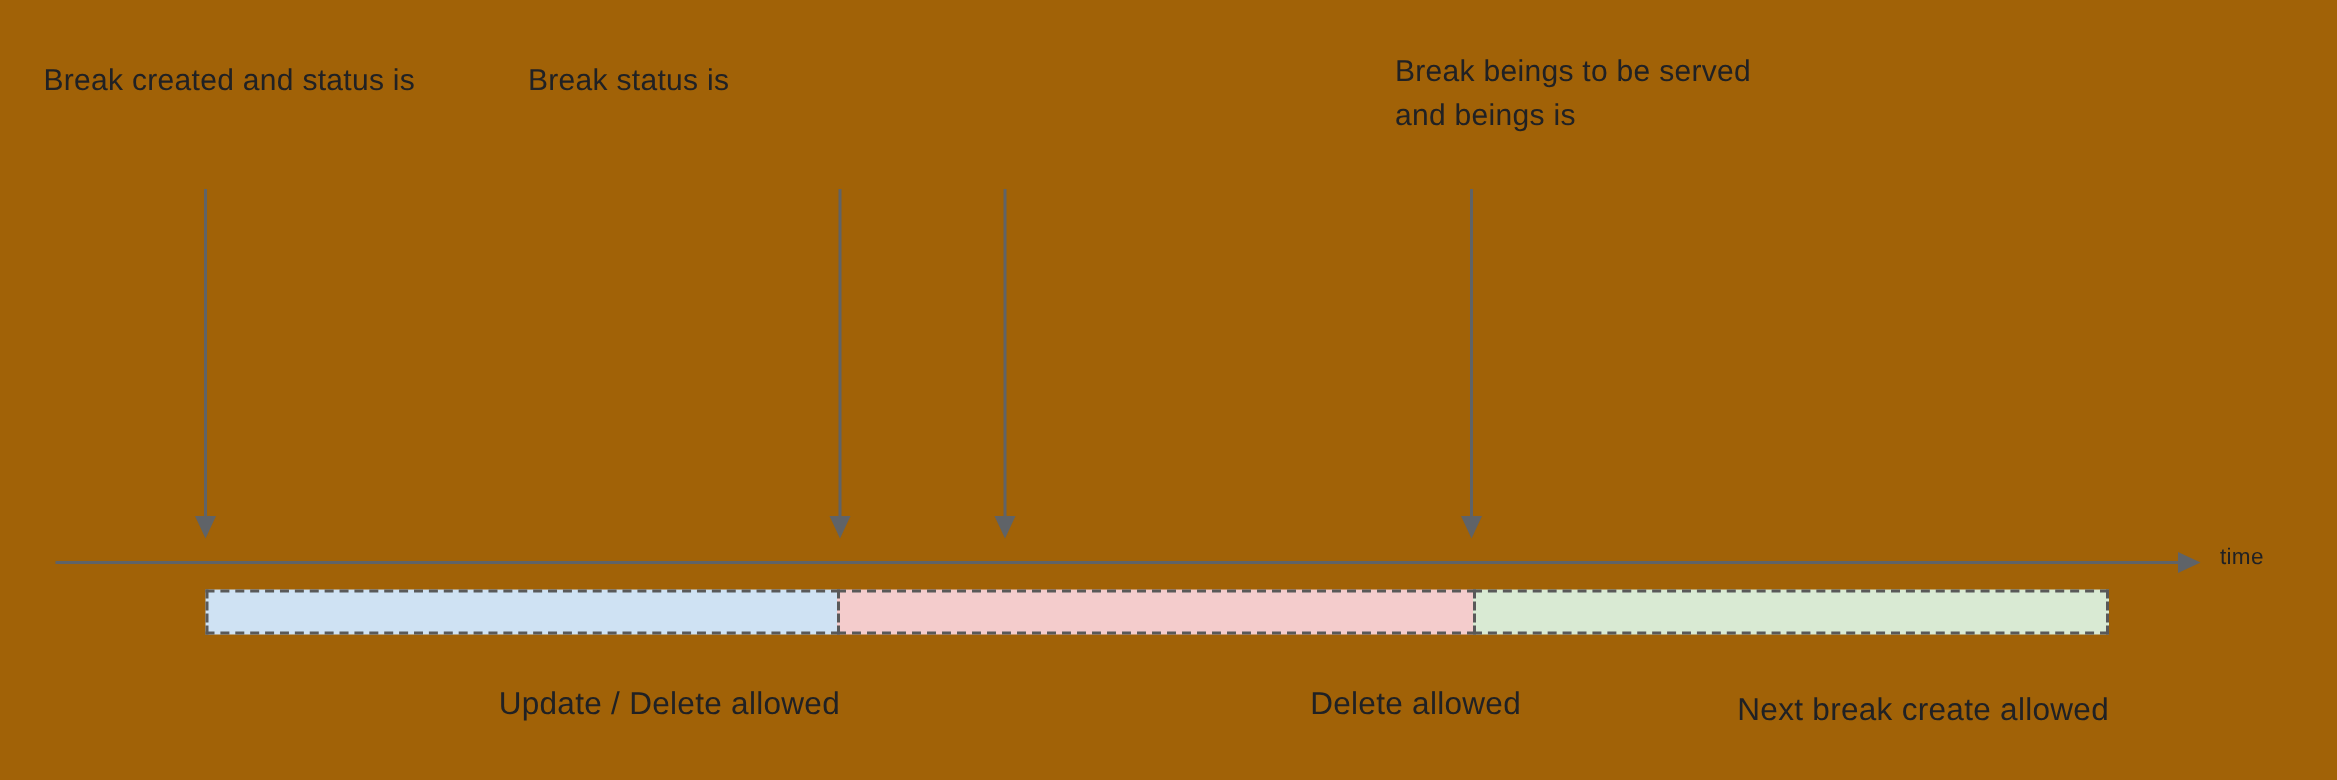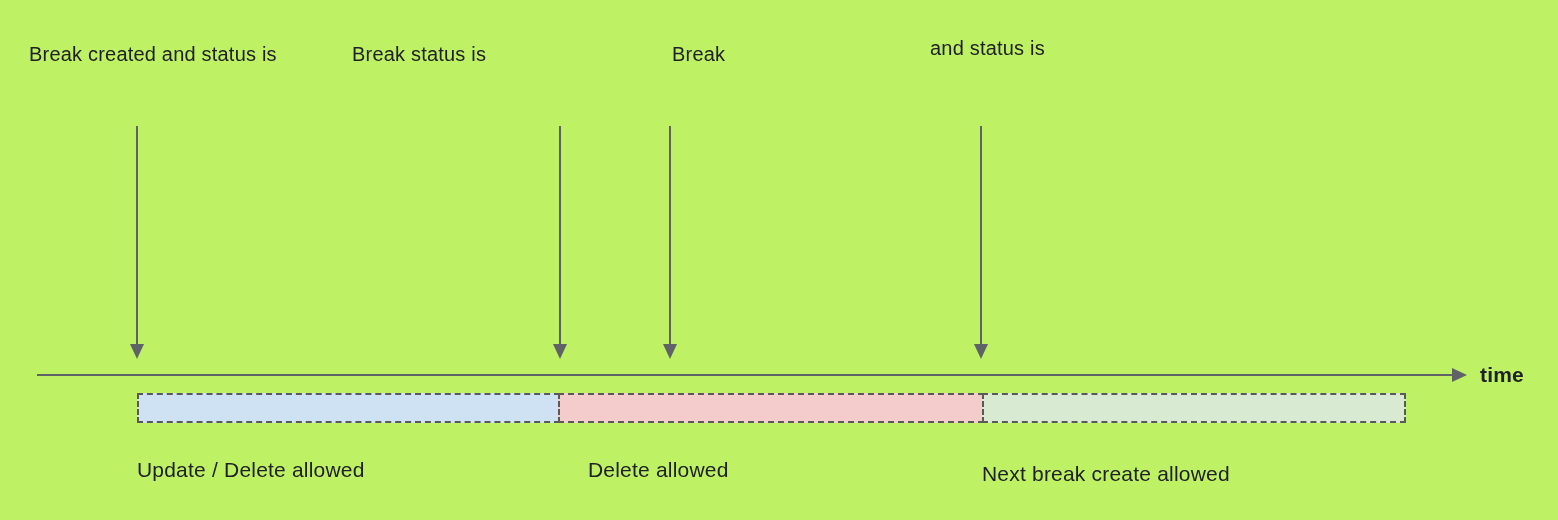--- a/index.html
+++ b/index.html
@@ -4,21 +4,21 @@
 <style>
   html, body {
     margin: 0;
     padding: 0;
     background: #ffffff;
   }
   #stage {
     position: relative;
     width: 1558px;
     height: 520px;
-    background: #bef264;
+    background: #a16207;
     overflow: hidden;
     font-family: "Liberation Sans", sans-serif;
   }
   .annotation {
     position: absolute;
     white-space: pre;
   }
   .ann-line {
     font-family: "Liberation Sans", sans-serif;
     font-size: 20px;
@@ -52,48 +52,47 @@
   .timeline-head {
     position: absolute;
     width: 0;
     height: 0;
     border-top: 7px solid transparent;
     border-bottom: 7px solid transparent;
     border-left: 15px solid #5f6368;
   }
   .timeline-label {
     position: absolute;
-    font-size: 21px;
+    font-size: 15px;
     color: #202124;
     letter-spacing: 0.2px;
-    font-weight: bold;
   }
   .segment-box {
     position: absolute;
     box-sizing: border-box;
     height: 30px;
     border: 2px dashed #595959;
   }
   .segment-label {
     position: absolute;
-    text-align: left;
+    text-align: right;
     font-size: 21px;
     color: #202124;
     letter-spacing: 0.2px;
   }
 </style>
 </head>
 <body>
 
 <div id="stage">
   <div id="annotations-root">
       <div class="annotation" style="left: 29px; top: 40px;"><div class="ann-line">Break created and status is</div></div>
       <div class="annotation" style="left: 352px; top: 40px;"><div class="ann-line">Break status is</div></div>
-      <div class="annotation" style="left: 672px; top: 40px;"><div class="ann-line">Break</div></div>
-      <div class="annotation" style="left: 930px; top: 34px;"><div class="ann-line">and status is</div></div>
+      <div class="annotation" style="left: 672px; top: 40px;"></div>
+      <div class="annotation" style="left: 930px; top: 34px;"><div class="ann-line">Break beings to be served</div><div class="ann-line">and beings is</div></div>
     </div>
   <div id="arrows-root">
       <div class="arrow-line" style="left: 136px; top: 126px; height: 219px; background: rgb(95, 99, 104);"></div>
       <div class="arrow-head-down" style="left: 130px; top: 344px; border-top-color: rgb(95, 99, 104);"></div>
       <div class="arrow-line" style="left: 559px; top: 126px; height: 219px; background: rgb(95, 99, 104);"></div>
       <div class="arrow-head-down" style="left: 553px; top: 344px; border-top-color: rgb(95, 99, 104);"></div>
       <div class="arrow-line" style="left: 669px; top: 126px; height: 219px; background: rgb(95, 99, 104);"></div>
       <div class="arrow-head-down" style="left: 663px; top: 344px; border-top-color: rgb(95, 99, 104);"></div>
       <div class="arrow-line" style="left: 980px; top: 126px; height: 219px; background: rgb(95, 99, 104);"></div>
       <div class="arrow-head-down" style="left: 974px; top: 344px; border-top-color: rgb(95, 99, 104);"></div>

